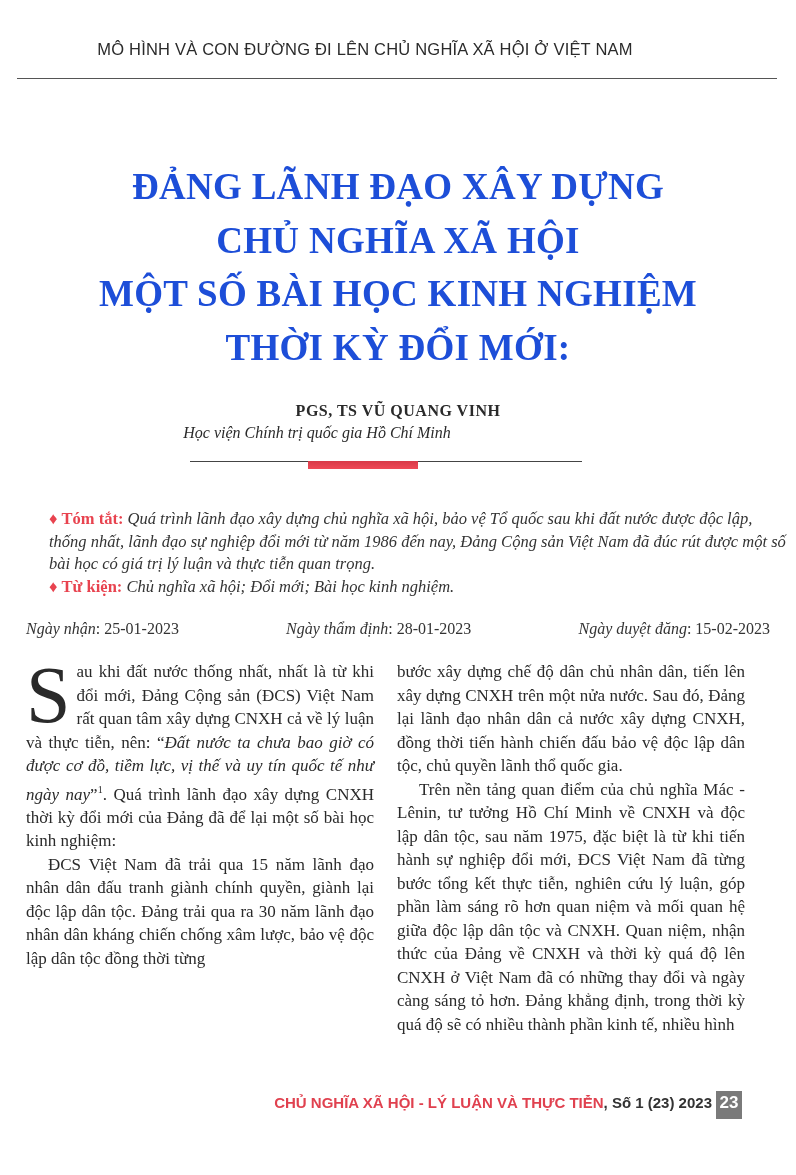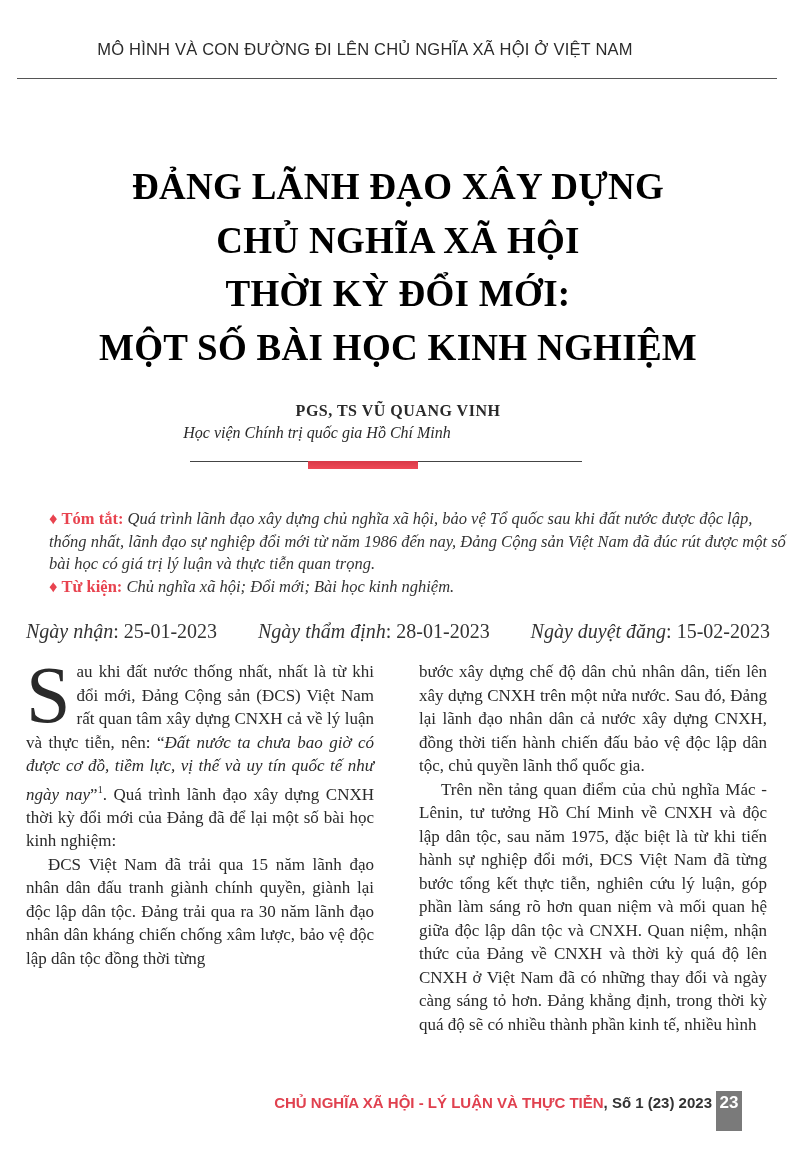--- a/index.html
+++ b/index.html
@@ -1,54 +1,54 @@
 <!DOCTYPE html>
 <html><head>
 <meta charset="utf-8">
 <style>
   html, body { margin: 0; padding: 0; background: #ffffff; }
   body { width: 796px; height: 1175px; position: relative; overflow: hidden; font-family: "Liberation Serif", serif; color: #2a2a2a; }
   .running-header { position: absolute; top: 40px; left: 0; width: 730px; text-align: center; font-family: "Liberation Sans", sans-serif; font-size: 16.5px; letter-spacing: 0.2px; color: #2b2b2b; }
   .header-rule { position: absolute; top: 78px; left: 17px; width: 472px; height: 0; border-top: 1.5px solid #555; }
-  .title { position: absolute; top: 160px; left: 0; width: 796px; text-align: center; color: #000000; font-family: "Liberation Serif", serif; font-weight: bold; font-size: 37px; line-height: 53.5px; letter-spacing: 0.3px; }
+  .title { position: absolute; top: 160px; left: 0; width: 796px; text-align: center; color: #1d4ed8; font-family: "Liberation Serif", serif; font-weight: bold; font-size: 37px; line-height: 53.5px; letter-spacing: 0.3px; }
   .author { position: absolute; top: 402px; left: 0; width: 796px; text-align: center; font-weight: bold; font-size: 16px; letter-spacing: 0.5px; color: #2a2a2a; }
   .affil { position: absolute; top: 424px; left: 0; width: 634px; text-align: center; font-style: italic; font-size: 16px; color: #2a2a2a; }
   .author-rule { position: absolute; top: 461px; left: 190px; width: 392px; border-top: 1.2px solid #444; }
   .author-bar { position: absolute; top: 461px; left: 308px; width: 110px; height: 8px; background: linear-gradient(#d83a48, #ef4a57); }
   .abstract { position: absolute; top: 508px; left: 26px; width: 740px; font-size: 16.5px; line-height: 22.5px; color: #333; margin-left: 23px; }
   .abstract p { margin: 0; }
   .abstract .lbl { color: #e8434f; font-weight: bold; font-style: normal; }
   .abstract .txt { font-style: italic; }
-  .dates { position: absolute; top: 620px; left: 26px; width: 744px; font-size: 20px; display: flex; justify-content: space-between; color: #333; }
+  .dates { position: absolute; top: 620px; left: 26px; width: 744px; font-size: 16px; display: flex; justify-content: space-between; color: #333; }
   .dates i { font-style: italic; }
   .col { position: absolute; top: 660px; width: 348px; font-size: 17px; line-height: 23.5px; text-align: justify; color: #2a2a2a; }
   .col.left { left: 26px; }
-  .col.right { left: 419px; }
+  .col.right { left: 397px; }
   .col p { margin: 0; }
   .indent { text-indent: 22px; }
   .dropcap { float: left; font-size: 80px; line-height: 62px; margin: 4px 6px 0 0; font-family: "Liberation Serif", serif; color: #2a2a2a; }
   .bold-para { font-weight: bold; text-indent: 22px; }
   .footer { position: absolute; top: 1094px; right: 84px; font-family: "Liberation Sans", sans-serif; font-size: 15px; font-weight: bold; white-space: nowrap; }
   .footer .journal { color: #e0414f; }
   .footer .issue { color: #333; }
-  .page-num { position: absolute; top: 1091px; left: 716px; width: 26px; height: 40px; background: #7a7a7a; color: #fff; font-family: "Liberation Sans", sans-serif; font-weight: bold; font-size: 17px; text-align: center; line-height: 24px; }
+  .page-num { position: absolute; top: 1091px; left: 716px; width: 26px; height: 28px; background: #7a7a7a; color: #fff; font-family: "Liberation Sans", sans-serif; font-weight: bold; font-size: 17px; text-align: center; line-height: 24px; }
   .quote { font-style: italic; }
   sup { font-size: 10px; }
 </style>
 </head>
 <body>
 
 <div class="running-header">MÔ HÌNH VÀ CON ĐƯỜNG ĐI LÊN CHỦ NGHĨA XÃ HỘI Ở VIỆT NAM</div>
 <div class="header-rule" style="width:760px;"></div>
 
 <div class="title">
   <div>ĐẢNG LÃNH ĐẠO XÂY DỰNG</div>
   <div>CHỦ NGHĨA XÃ HỘI</div>
+  <div>MỘT SỐ BÀI HỌC KINH NGHIỆM</div>
   <div>THỜI KỲ ĐỔI MỚI:</div>
-  <div>MỘT SỐ BÀI HỌC KINH NGHIỆM</div>
 </div>
 
 <div class="author">PGS, TS VŨ QUANG VINH</div>
 <div class="affil">Học viện Chính trị quốc gia Hồ Chí Minh</div>
 <div class="author-rule"></div>
 <div class="author-bar"></div>
 
 <div class="abstract">
   <p>
     <span class="lbl">♦</span>

